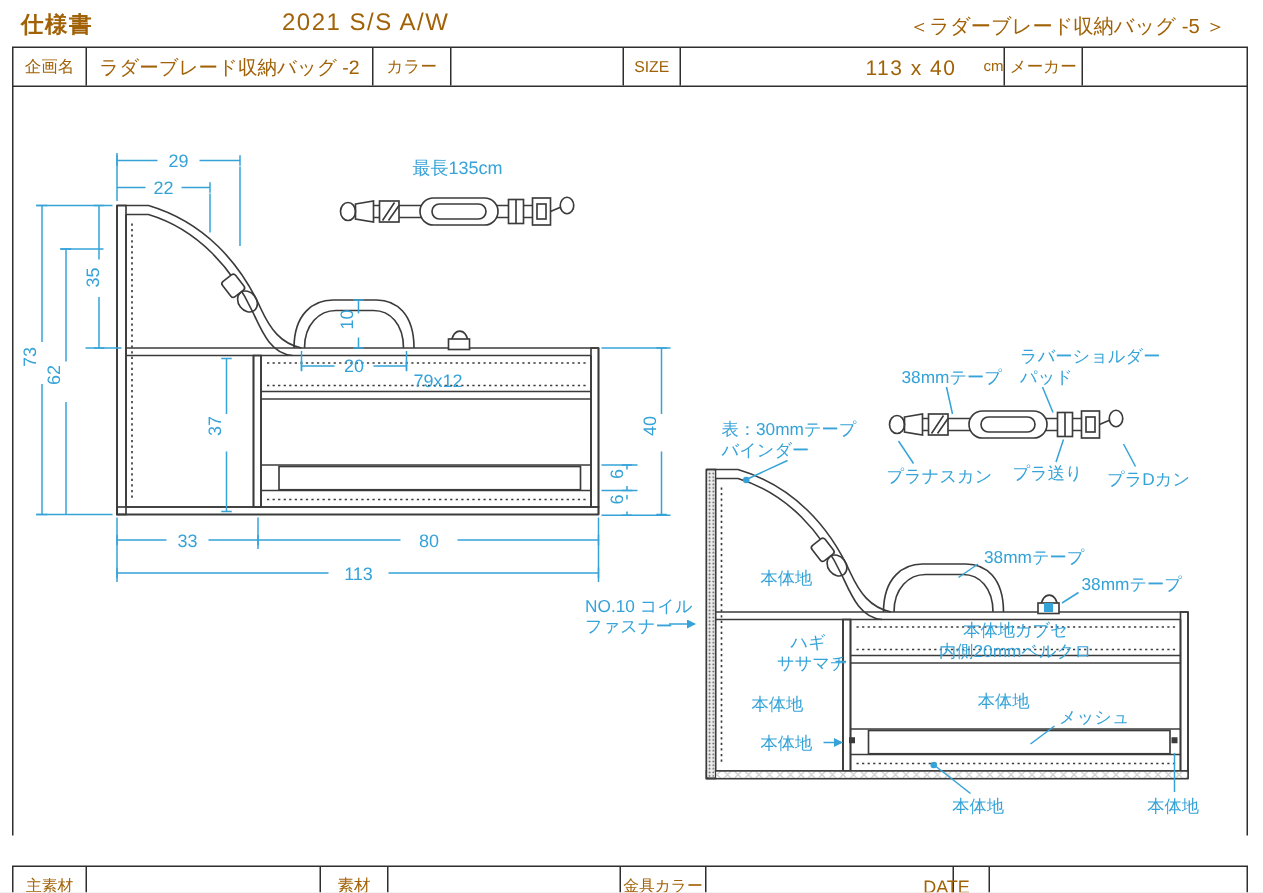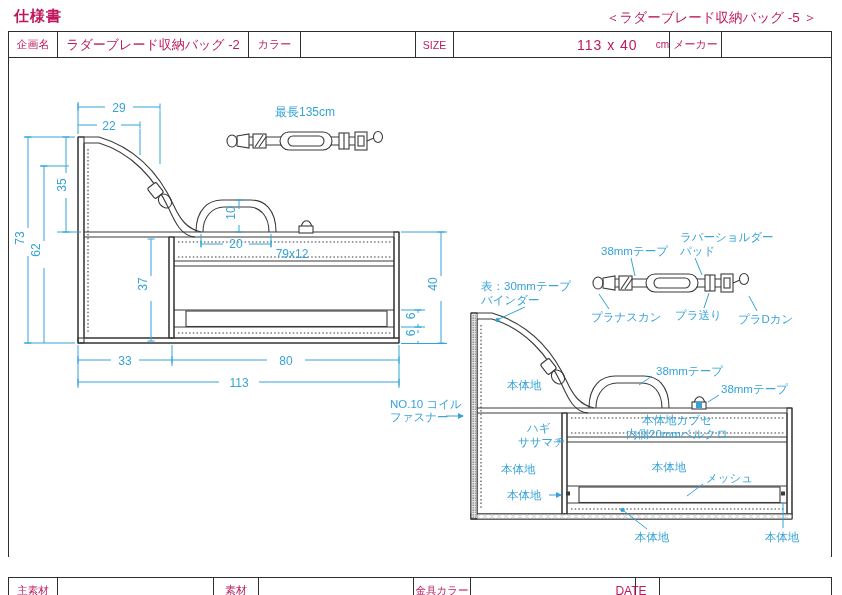--- a/index.html
+++ b/index.html
@@ -1,17 +1,17 @@
 <!DOCTYPE html>
 <html><head>
 <meta charset="utf-8">
 <style>
   html,body{margin:0;padding:0;background:#e8e8e8;}
   .sheet{position:relative;width:842px;height:595px;background:#ffffff;overflow:hidden;
-         font-family:"Liberation Sans",sans-serif;color:#be185d;}
+         font-family:"Liberation Sans",sans-serif;color:#a16207;}
   .abs{position:absolute;}
   .row{position:absolute;left:8px;width:824px;border:1.2px solid #2e2e2e;box-sizing:border-box;background:#fff;}
   .cell{position:absolute;top:0;height:100%;border-right:1.2px solid #2e2e2e;box-sizing:border-box;
         display:flex;align-items:center;justify-content:center;font-size:11px;white-space:nowrap;}
   .cell.last{border-right:none;}
   .title{font-size:15px;font-weight:600;letter-spacing:1px;}
   .season{font-size:16px;letter-spacing:1px;}
   .pref{font-size:13.5px;}
   .val-big{font-size:13px;}
   .size-val{font-size:14px;letter-spacing:1px;}
@@ -24,20 +24,21 @@
   .cy{stroke:#35a3d8;stroke-width:1;fill:none;}
   .cyt{fill:#35a3d8;font-size:12px;}
   .cyl{fill:#35a3d8;font-size:11.5px;}
 </style>
 </head>
 <body>
 
 <div class="sheet">
 
   <div class="abs title" style="left:14px;top:7px;">仕様書</div>
+  <div class="abs season" style="left:188px;top:7px;">2021 S/S A/W</div>
   <div class="abs pref" style="left:606px;top:9px;">＜ラダーブレード収納バッグ -5 ＞</div>
 
   <div class="row" style="top:31px;height:27px;">
     <div class="cell" style="left:0;width:49px;">企画名</div>
     <div class="cell val-big" style="left:49px;width:191px;">ラダーブレード収納バッグ -2</div>
     <div class="cell" style="left:240px;width:52px;">カラー</div>
     <div class="cell" style="left:292px;width:115px;"></div>
     <div class="cell" style="left:407px;width:38px;font-size:10.5px;">SIZE</div>
     <div class="cell" style="left:445px;width:216px;justify-content:flex-end;padding-left:32px;">
       <span class="size-val">113 x 40</span>

